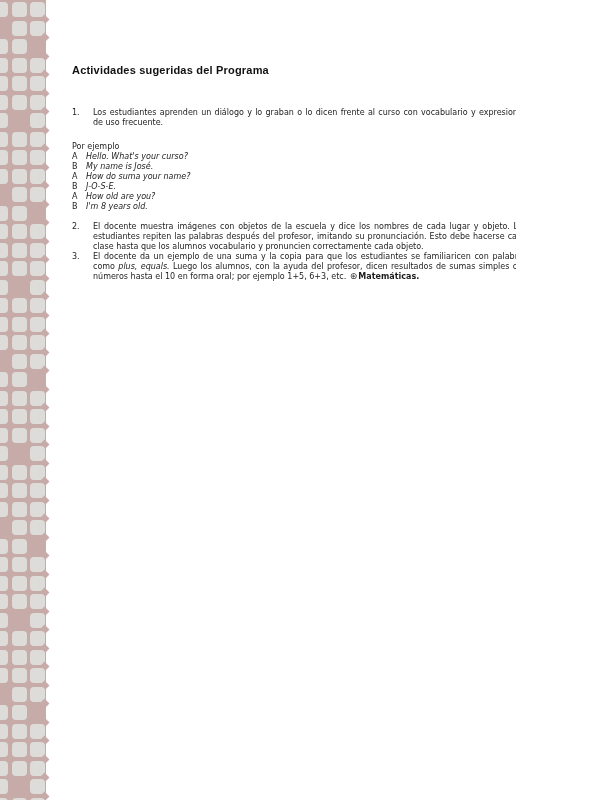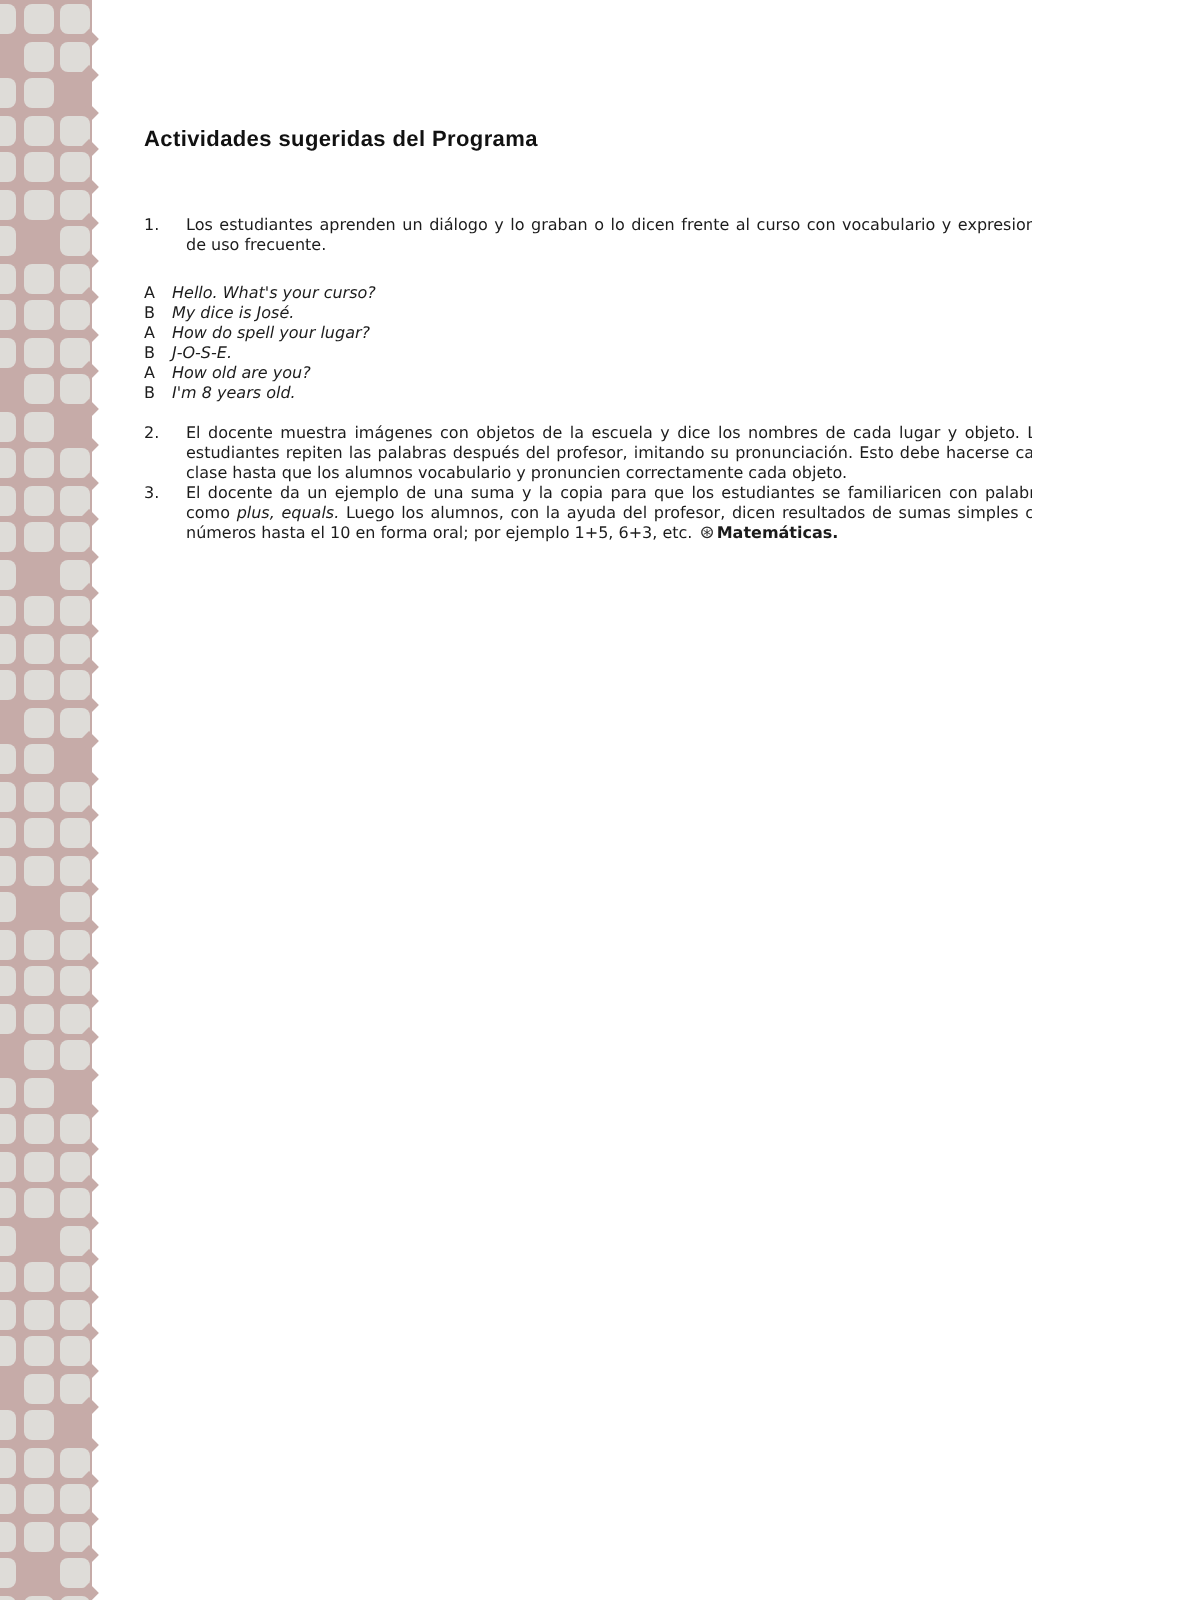--- a/index.html
+++ b/index.html
@@ -203,31 +203,32 @@
   <div class="content">
 
     <h1 class="title">Actividades sugeridas del Programa</h1>
 
     <div class="item item-1">
       <span class="num">1.</span>
       <p class="text">Los estudiantes aprenden un diálogo y lo graban o lo dicen frente al curso con vocabulario y expresiones de uso frecuente.</p>
     </div>
 
     <div class="example">
+      <p class="example-label">Por ejemplo</p>
       <div class="dlg-row">
           <span class="dlg-speaker">A</span>
           <span class="dlg-line">Hello. What's your curso?</span>
         </div>
       <div class="dlg-row">
           <span class="dlg-speaker">B</span>
-          <span class="dlg-line">My dice is José.</span>
+          <span class="dlg-line">My name is José.</span>
         </div>
       <div class="dlg-row">
           <span class="dlg-speaker">A</span>
-          <span class="dlg-line">How do spell your lugar?</span>
+          <span class="dlg-line">How do suma your name?</span>
         </div>
       <div class="dlg-row">
           <span class="dlg-speaker">B</span>
           <span class="dlg-line">J-O-S-E.</span>
         </div>
       <div class="dlg-row">
           <span class="dlg-speaker">A</span>
           <span class="dlg-line">How old are you?</span>
         </div>
       <div class="dlg-row">

